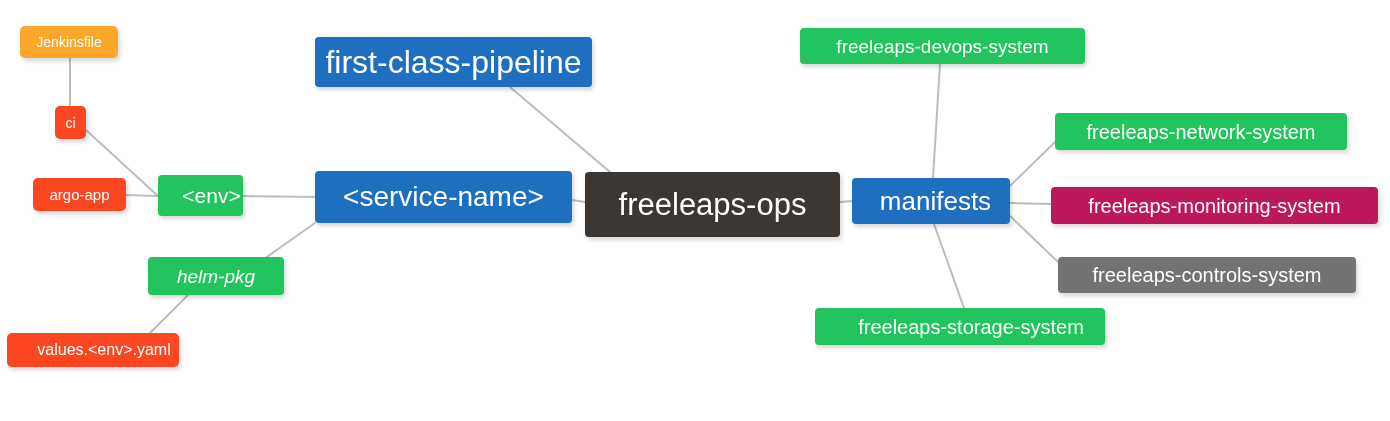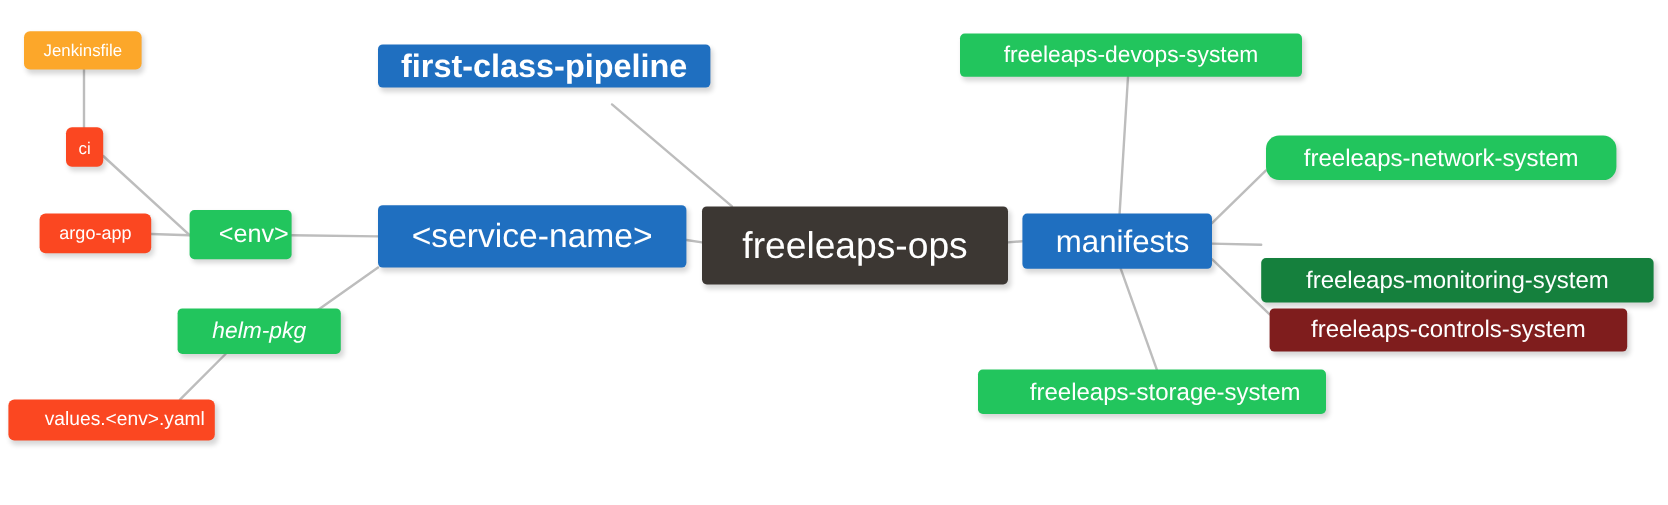--- a/index.html
+++ b/index.html
@@ -57,21 +57,21 @@
     white-space: nowrap;
   }
 
   
   .n-jenkinsfile   { left: 20px;   top: 26px;  width: 98px;  height: 32px;  font-size: 14px; border-radius: 5px; }
   .n-ci            { left: 55px;   top: 106px; width: 31px;  height: 33px;  font-size: 14px; border-radius: 5px; }
   .n-argo-app      { left: 33px;   top: 178px; width: 93px;  height: 33px;  font-size: 15px; border-radius: 5px; }
   .n-values-yaml   { left: 7px;    top: 333px; width: 172px; height: 34px;  font-size: 16px; border-radius: 5px; padding-left: 32px; }
   .n-helm-pkg      { left: 148px;  top: 257px; width: 136px; height: 38px;  font-size: 19px; border-radius: 4px; font-style: italic; }
   .n-env           { left: 158px;  top: 175px; width: 85px;  height: 41px;  font-size: 21px; border-radius: 4px; }
-  .n-first-class   { left: 315px;  top: 37px;  width: 277px; height: 36px;  font-size: 27px; border-radius: 4px; font-weight: bold; }
+  .n-first-class   { left: 315px;  top: 37px;  width: 277px; height: 50px;  font-size: 32px; border-radius: 4px; }
   .n-service-name  { left: 315px;  top: 171px; width: 257px; height: 52px;  font-size: 28px; border-radius: 4px; }
   .n-freeleaps-ops { left: 585px;  top: 172px; width: 255px; height: 65px;  font-size: 31px; border-radius: 4px; }
   .n-manifests     { left: 852px;  top: 178px; width: 158px; height: 46px;  font-size: 26px; border-radius: 4px; padding-left: 19px; }
   .n-devops        { left: 800px;  top: 28px;  width: 285px; height: 36px;  font-size: 19px; border-radius: 4px; }
   .n-network       { left: 1055px; top: 113px; width: 292px; height: 37px;  font-size: 20px; border-radius: 4px; }
   .n-monitoring    { left: 1051px; top: 187px; width: 327px; height: 37px;  font-size: 20px; border-radius: 4px; }
   .n-controls      { left: 1058px; top: 257px; width: 298px; height: 36px;  font-size: 20px; border-radius: 4px; }
   .n-storage       { left: 815px;  top: 308px; width: 290px; height: 37px;  font-size: 20px; border-radius: 4px; padding-left: 32px; }
 </style>
 </head>
@@ -147,29 +147,29 @@
   </div>
 
   <div class="node n-manifests" style="background-color: rgb(31, 111, 192);">
     <span class="node-label">manifests</span>
   </div>
 
   <div class="node n-devops" style="background-color: rgb(34, 197, 93);">
     <span class="node-label">freeleaps-devops-system</span>
   </div>
 
-  <div class="node n-network" style="background-color: rgb(34, 197, 93); border-radius: 11px;">
+  <div class="node n-network" style="background-color: rgb(34, 197, 93);">
     <span class="node-label">freeleaps-network-system</span>
   </div>
 
-  <div class="node n-monitoring" style="background-color: #15803d; margin-top: 28px;">
+  <div class="node n-monitoring" style="background-color: #be185d;">
     <span class="node-label">freeleaps-monitoring-system</span>
   </div>
 
-  <div class="node n-controls" style="background-color: #7f1d1d;">
+  <div class="node n-controls" style="background-color: #737373;">
     <span class="node-label">freeleaps-controls-system</span>
   </div>
 
   <div class="node n-storage" style="background-color: rgb(34, 197, 93);">
     <span class="node-label">freeleaps-storage-system</span>
   </div>
 
 </div>
 
 </body></html>

